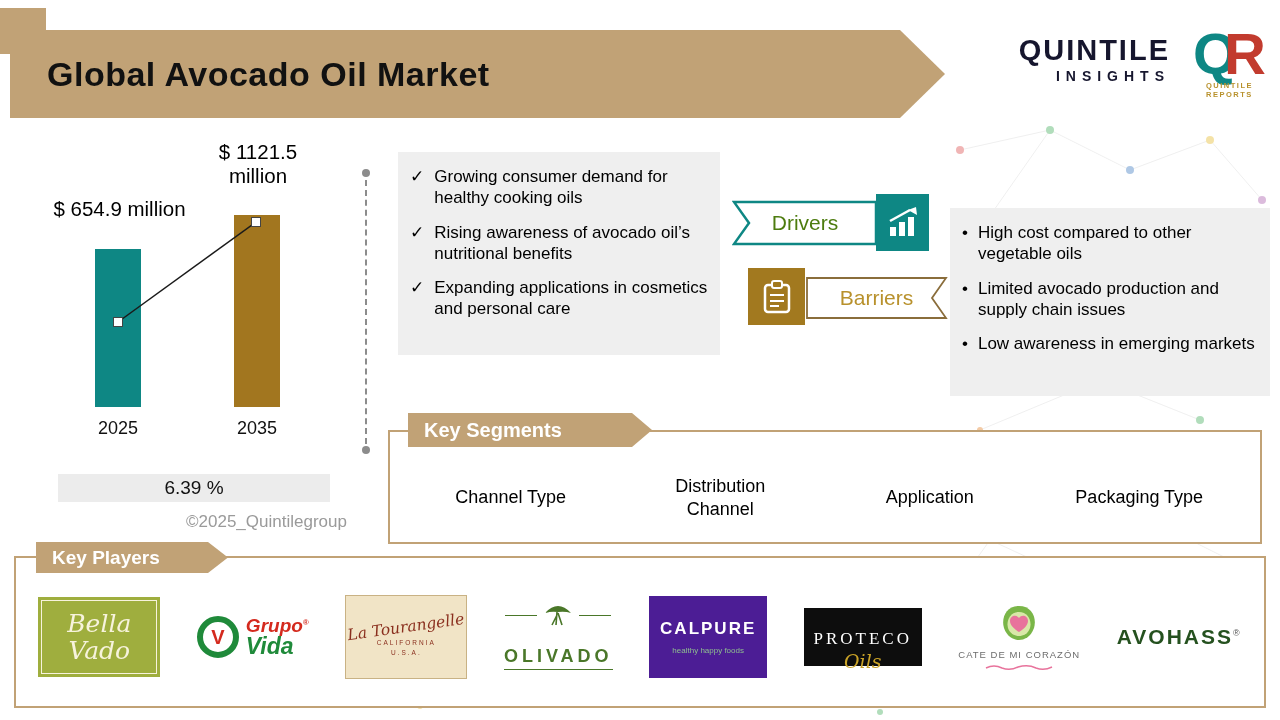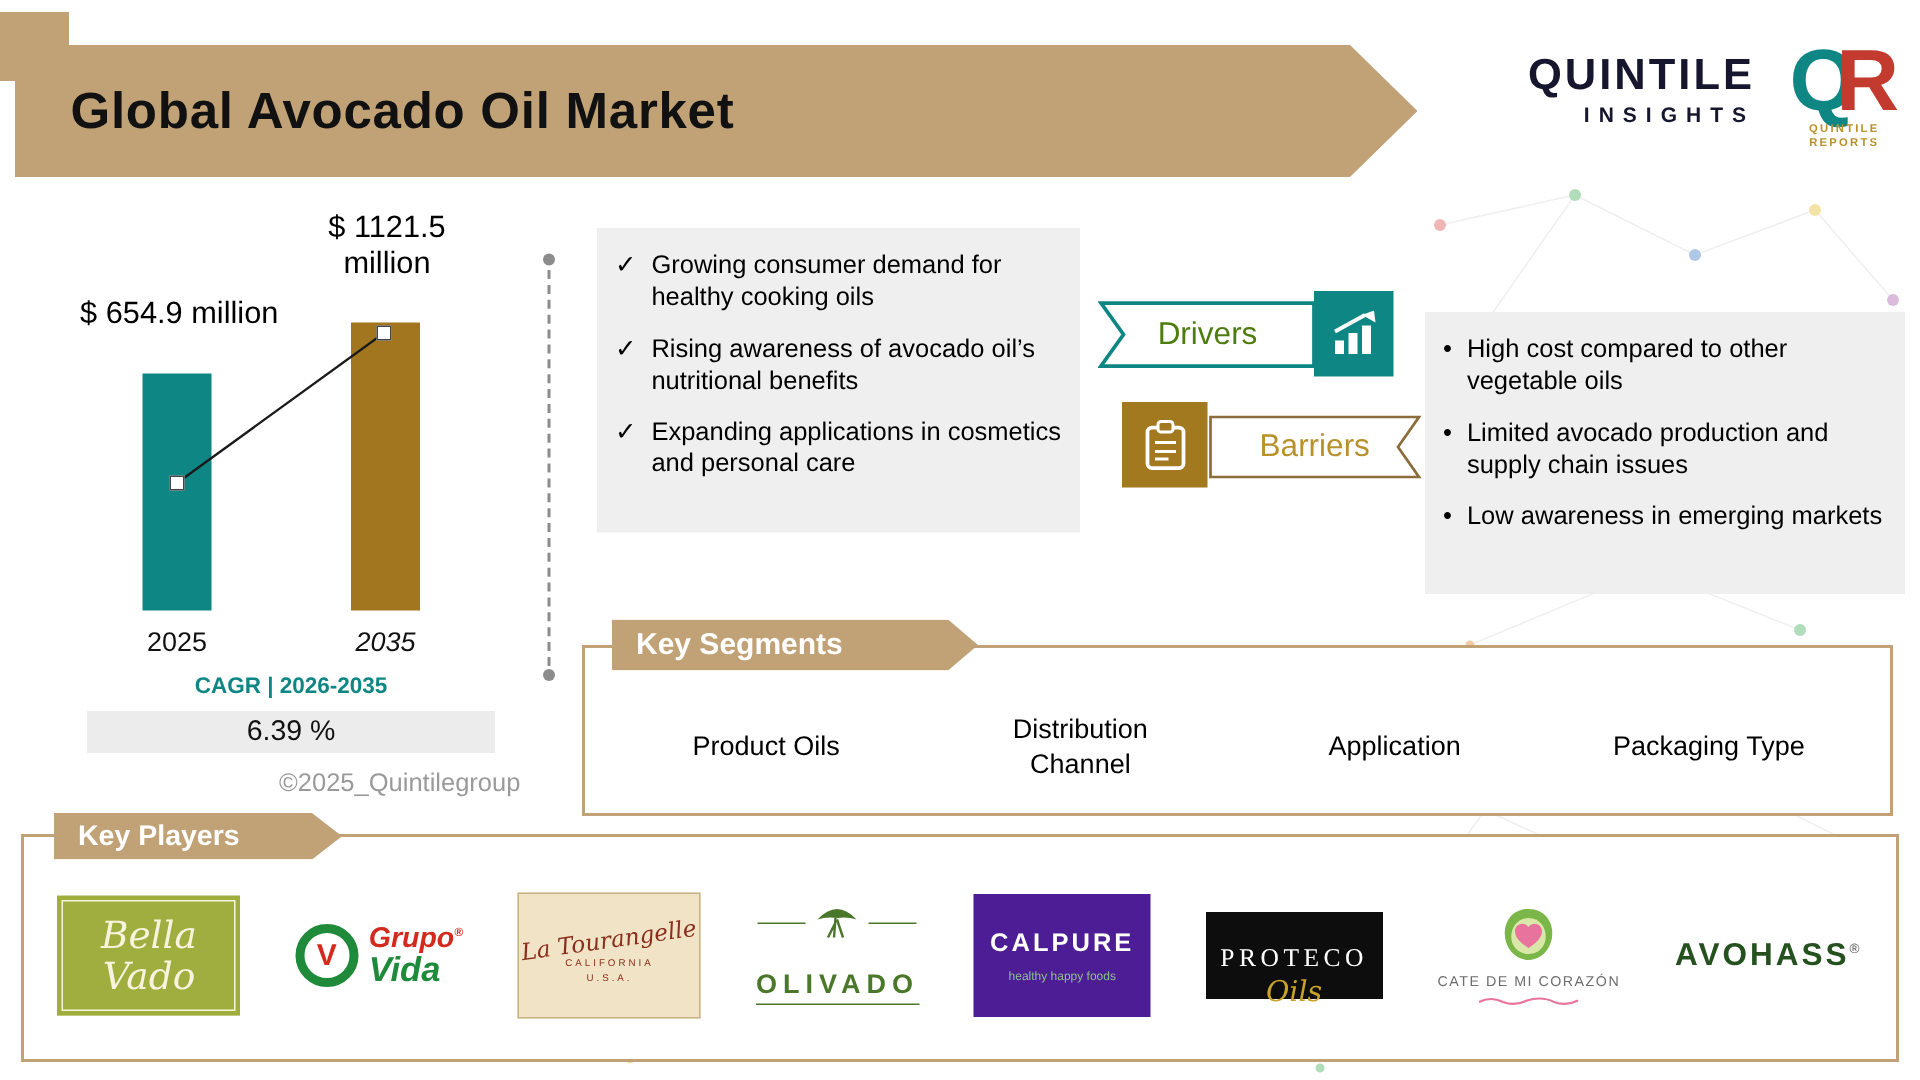--- a/index.html
+++ b/index.html
@@ -27,21 +27,21 @@
 
   
   .bar { width:46px; z-index:2; }
   .bar-0 { left:95px; } .bar-1 { left:234px; }
   .chart-line-svg { left:0; top:0; width:360px; height:460px; z-index:3; }
   .marker { width:10px; height:10px; background:#fff; border:1.5px solid #444; z-index:4; }
   .marker-0 { left:113px; top:317px; } .marker-1 { left:251px; top:217px; }
   .val-label { font-size:20.5px; color:#000; text-align:center; line-height:1.18; z-index:2; }
   .val-0 { left:52px; top:197px; width:135px; } .val-1 { left:192px; top:140px; width:132px; }
   .year-label { font-size:18px; color:#111; text-align:center; width:60px; z-index:2; }
-  .year-0 { left:88px; top:418px; } .year-1 { left:227px; top:418px;font-style:italic; }
+  .year-0 { left:88px; top:418px; } .year-1 { left:227px; top:418px; }
   .cagr-label { left:58px; top:449px; width:272px; text-align:center; color:#0e8784; font-weight:700; font-size:15px; z-index:2; }
   .cagr-pill { left:58px; top:474px; width:272px; height:28px; background:#ececec; display:flex; align-items:center; justify-content:center; font-size:19px; color:#111; z-index:2; }
   .watermark { left:186px; top:512px; font-size:17px; color:#9a9a9a; z-index:2; }
 
   
   .vline { left:365px; top:180px; height:264px; border-left:2.5px dashed #8c8c8c; z-index:1; }
   .vdot { width:8px; height:8px; border-radius:50%; background:#8c8c8c; z-index:1; }
   .vdot-top { left:362px; top:169px; } .vdot-bot { left:362px; top:446px; }
 
   
@@ -167,21 +167,20 @@
   <div class="abs val-label val-1">$ 1121.5 million</div>
   <div class="abs bar bar-0" style="height: 158px; top: 249px; background: rgb(14, 135, 132);"></div>
   <div class="abs bar bar-1" style="height: 192px; top: 215px; background: rgb(162, 118, 31);"></div>
   <svg class="abs chart-line-svg" viewBox="0 0 360 460">
     <line x1="118" y1="322" x2="256" y2="222" stroke="#1a1a1a" stroke-width="1.5"></line>
   </svg>
   <div class="abs marker marker-0"></div>
   <div class="abs marker marker-1"></div>
   <div class="abs year-label year-0">2025</div>
   <div class="abs year-label year-1">2035</div>
-  <div class="abs cagr-label">CAGR | 2026-2035</div>
   <div class="abs cagr-pill">6.39 %</div>
   <div class="abs watermark">©2025_Quintilegroup</div>
 
   <div class="abs vline"></div>
   <div class="abs vdot vdot-top"></div>
   <div class="abs vdot vdot-bot"></div>
 
   <div class="abs gray-panel drivers-panel">
     <div class="check-item">
       <span class="check">✓</span>
@@ -236,21 +235,21 @@
       <span class="bullet">•</span>
       <span>Limited avocado production and supply chain issues</span>
     </div>
     <div class="bullet-item">
       <span class="bullet">•</span>
       <span>Low awareness in emerging markets</span>
     </div>
   </div>
 
   <div class="abs seg-box">
-    <div class="seg-item">Product Oils</div>
+    <div class="seg-item">Channel Type</div>
     <div class="seg-item">Distribution Channel</div>
     <div class="seg-item">Application</div>
     <div class="seg-item">Packaging Type</div>
   </div>
   <div class="abs tan-banner seg-banner">Key Segments</div>
 
   <div class="abs players-box"></div>
   <div class="abs tan-banner players-banner">Key Players</div>
 
   <div class="abs logos-row">

